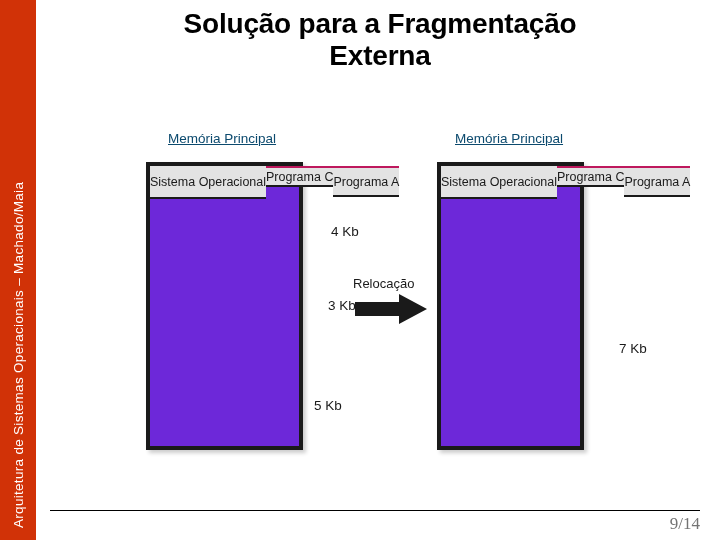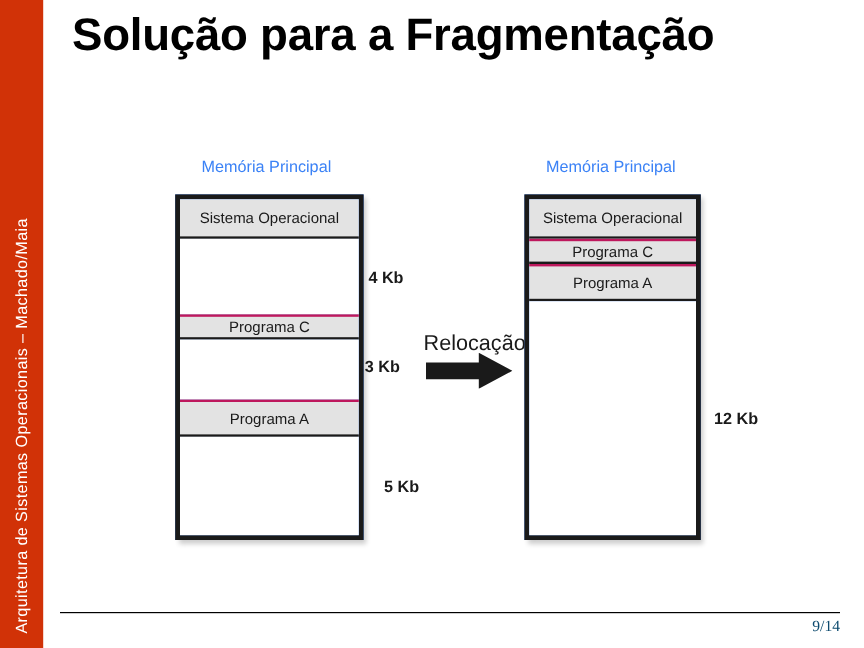--- a/index.html
+++ b/index.html
@@ -42,43 +42,43 @@
     letter-spacing: 0.3px;
     font-family: "Liberation Sans", sans-serif;
   }
 
   
   .title {
     position: absolute;
     left: 60px;
     top: 8px;
     width: 640px;
-    text-align: left;
-    font-size: 38px;
+    text-align: center;
+    font-size: 28px;
     font-weight: bold;
     line-height: 1.16;
     color: #000000;
     letter-spacing: -0.2px;
   }
 
   
   .mem-label {
     position: absolute;
     font-size: 13.5px;
-    color: #3b82f6;
+    color: #0c4a6e;
     white-space: nowrap;
+    text-decoration: underline;
   }
   .mem-box {
     position: absolute;
     box-sizing: border-box;
     border: 4px solid #1a1a1a;
-    background: #3b82f6;
+    background: #6d28d9;
     box-shadow: 3px 3px 4px rgba(0,0,0,0.20);
     display: flex;
-    flex-direction: column;
   }
   .mem-seg {
     box-sizing: border-box;
     display: flex;
     align-items: center;
     justify-content: center;
     font-size: 12.5px;
     color: #1a1a1a;
     background: #ffffff;
     white-space: nowrap;
@@ -92,96 +92,98 @@
     background: #ffffff;
   }
   .mem-seg.first {
     border-top: none;
   }
 
   
   .size-note {
     position: absolute;
     font-size: 13.5px;
-    font-weight: bold;
+    font-weight: normal;
     color: #1a1a1a;
     white-space: nowrap;
+    padding-left: 24px;
   }
 
   
   .reloc-label {
     position: absolute;
-    font-size: 18px;
+    font-size: 13px;
     color: #1a1a1a;
     white-space: nowrap;
   }
   .reloc-arrow {
     position: absolute;
   }
 
   
   .footer-rule {
     position: absolute;
     left: 50px;
     top: 510px;
     width: 650px;
     height: 1px;
     background: #000000;
   }
   .page-number {
     position: absolute;
     right: 20px;
     top: 514px;
-    font-size: 13px;
-    color: #0c4a6e;
+    font-size: 17px;
+    color: #737373;
     font-family: "Liberation Serif", serif;
   }
 </style>
 </head>
 <body>
 
 <div class="slide">
 
   <div class="sidebar">
     <div class="sidebar-label">Arquitetura de Sistemas Operacionais – Machado/Maia</div>
   </div>
 
   <div class="title">
     <span>Solução para a Fragmentação</span><br>
+    <span>Externa</span>
   </div>
 
   <div class="mem-label" style="left:168px; top:131px;">Memória Principal</div>
 
   <div class="mem-box" style="left:146px; top:162px; width:157px; height:288px;">
     <div class="mem-seg used first" style="height:33px;">Sistema Operacional</div>
     <div class="mem-seg free" style="height:63px;"></div>
     <div class="mem-seg used" style="height:21px;">Programa C</div>
     <div class="mem-seg free" style="height:50px;"></div>
     <div class="mem-seg used" style="height:31px;">Programa A</div>
     <div class="mem-seg free" style="flex:1 1 auto;"></div>
   </div>
 
   <div class="size-note" style="left:307px; top:224px;">4 Kb</div>
   <div class="size-note" style="left:304px; top:298px;">3 Kb</div>
-  <div class="size-note" style="left:320px; top:398px;">5 Kb</div>
+  <div class="size-note" style="left:290px; top:398px;">5 Kb</div>
 
   <div class="reloc-label" style="left:353px; top:276px;">Relocação</div>
   <div class="reloc-arrow" style="left:355px; top:294px;">
     <svg width="72" height="30" viewBox="0 0 72 30" xmlns="http://www.w3.org/2000/svg">
       <polygon points="0,8 44,8 44,0 72,15 44,30 44,22 0,22" fill="#1a1a1a"></polygon>
     </svg>
   </div>
 
   <div class="mem-label" style="left:455px; top:131px;">Memória Principal</div>
 
   <div class="mem-box" style="left:437px; top:162px; width:147px; height:288px;">
     <div class="mem-seg used first" style="height:33px;">Sistema Operacional</div>
     <div class="mem-seg used" style="height:21px;">Programa C</div>
     <div class="mem-seg used" style="height:31px;">Programa A</div>
     <div class="mem-seg free" style="flex:1 1 auto;"></div>
   </div>
 
-  <div class="size-note" style="left:595px; top:341px;">12 Kb</div>
+  <div class="size-note" style="left:595px; top:341px;">7 Kb</div>
 
   <div class="footer-rule"></div>
   <div class="page-number">9/14</div>
 
 </div>
 
 </body></html>

